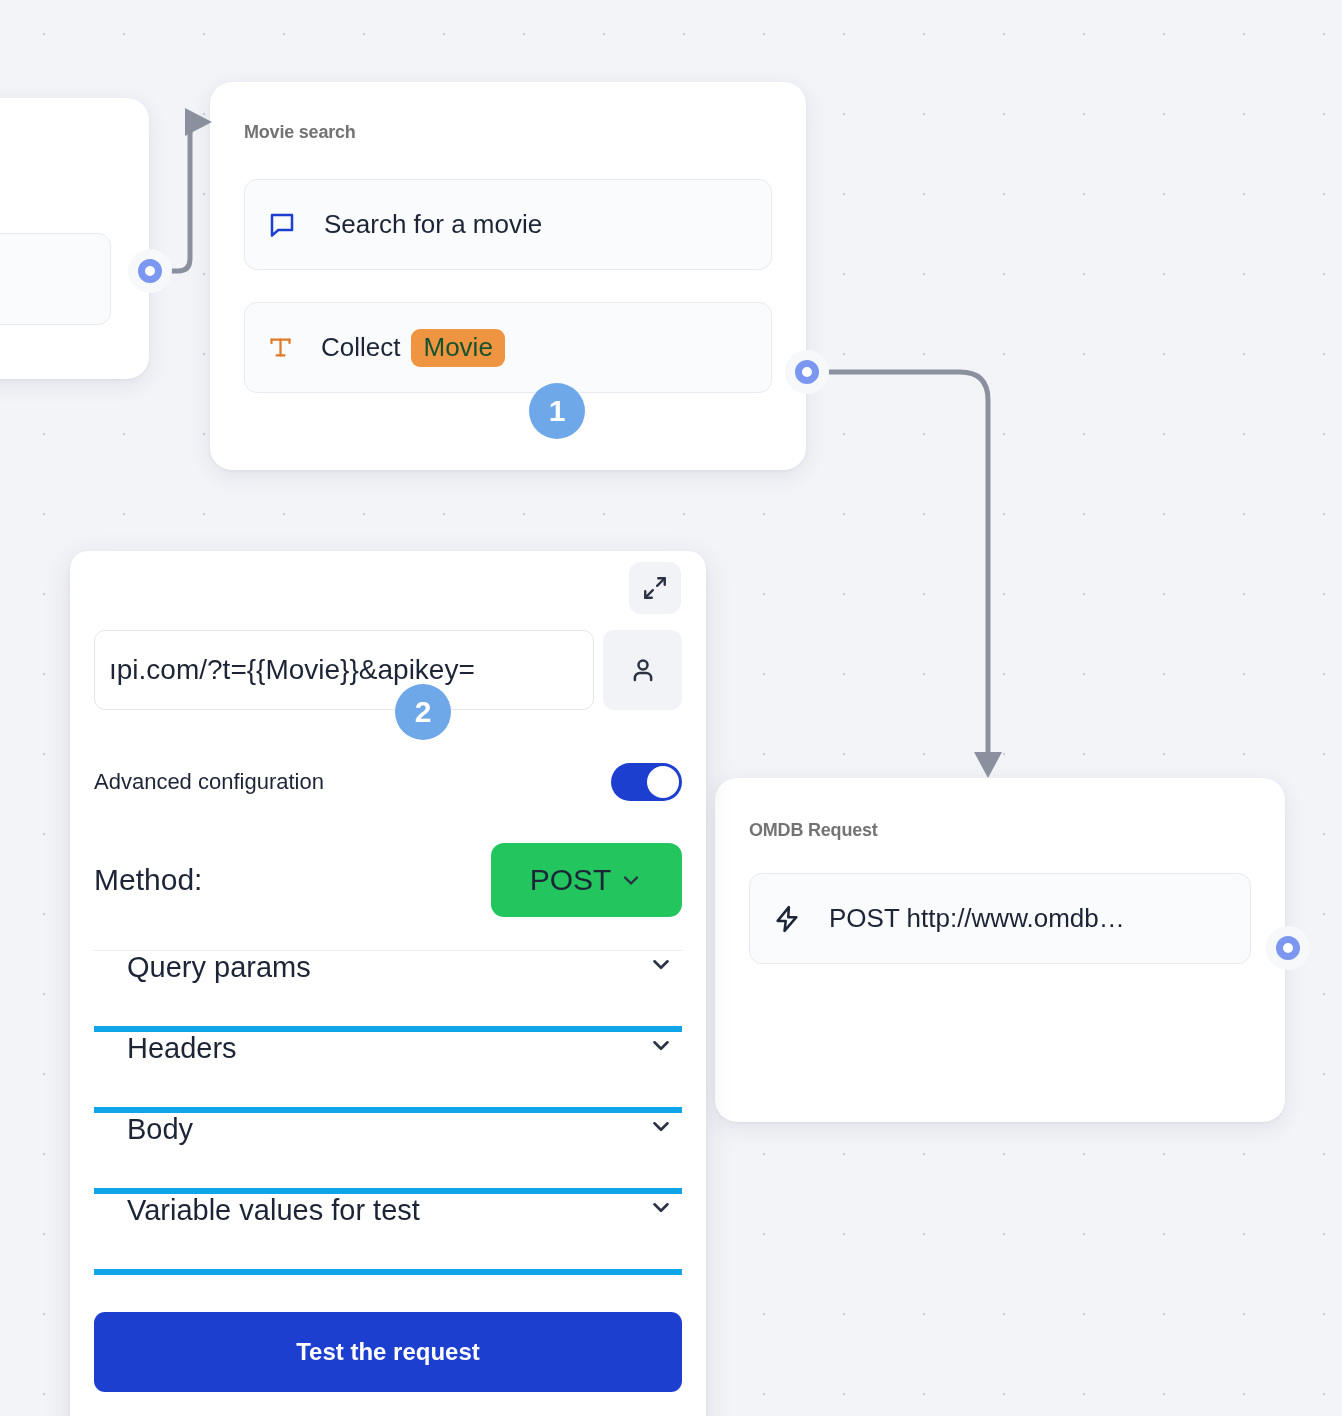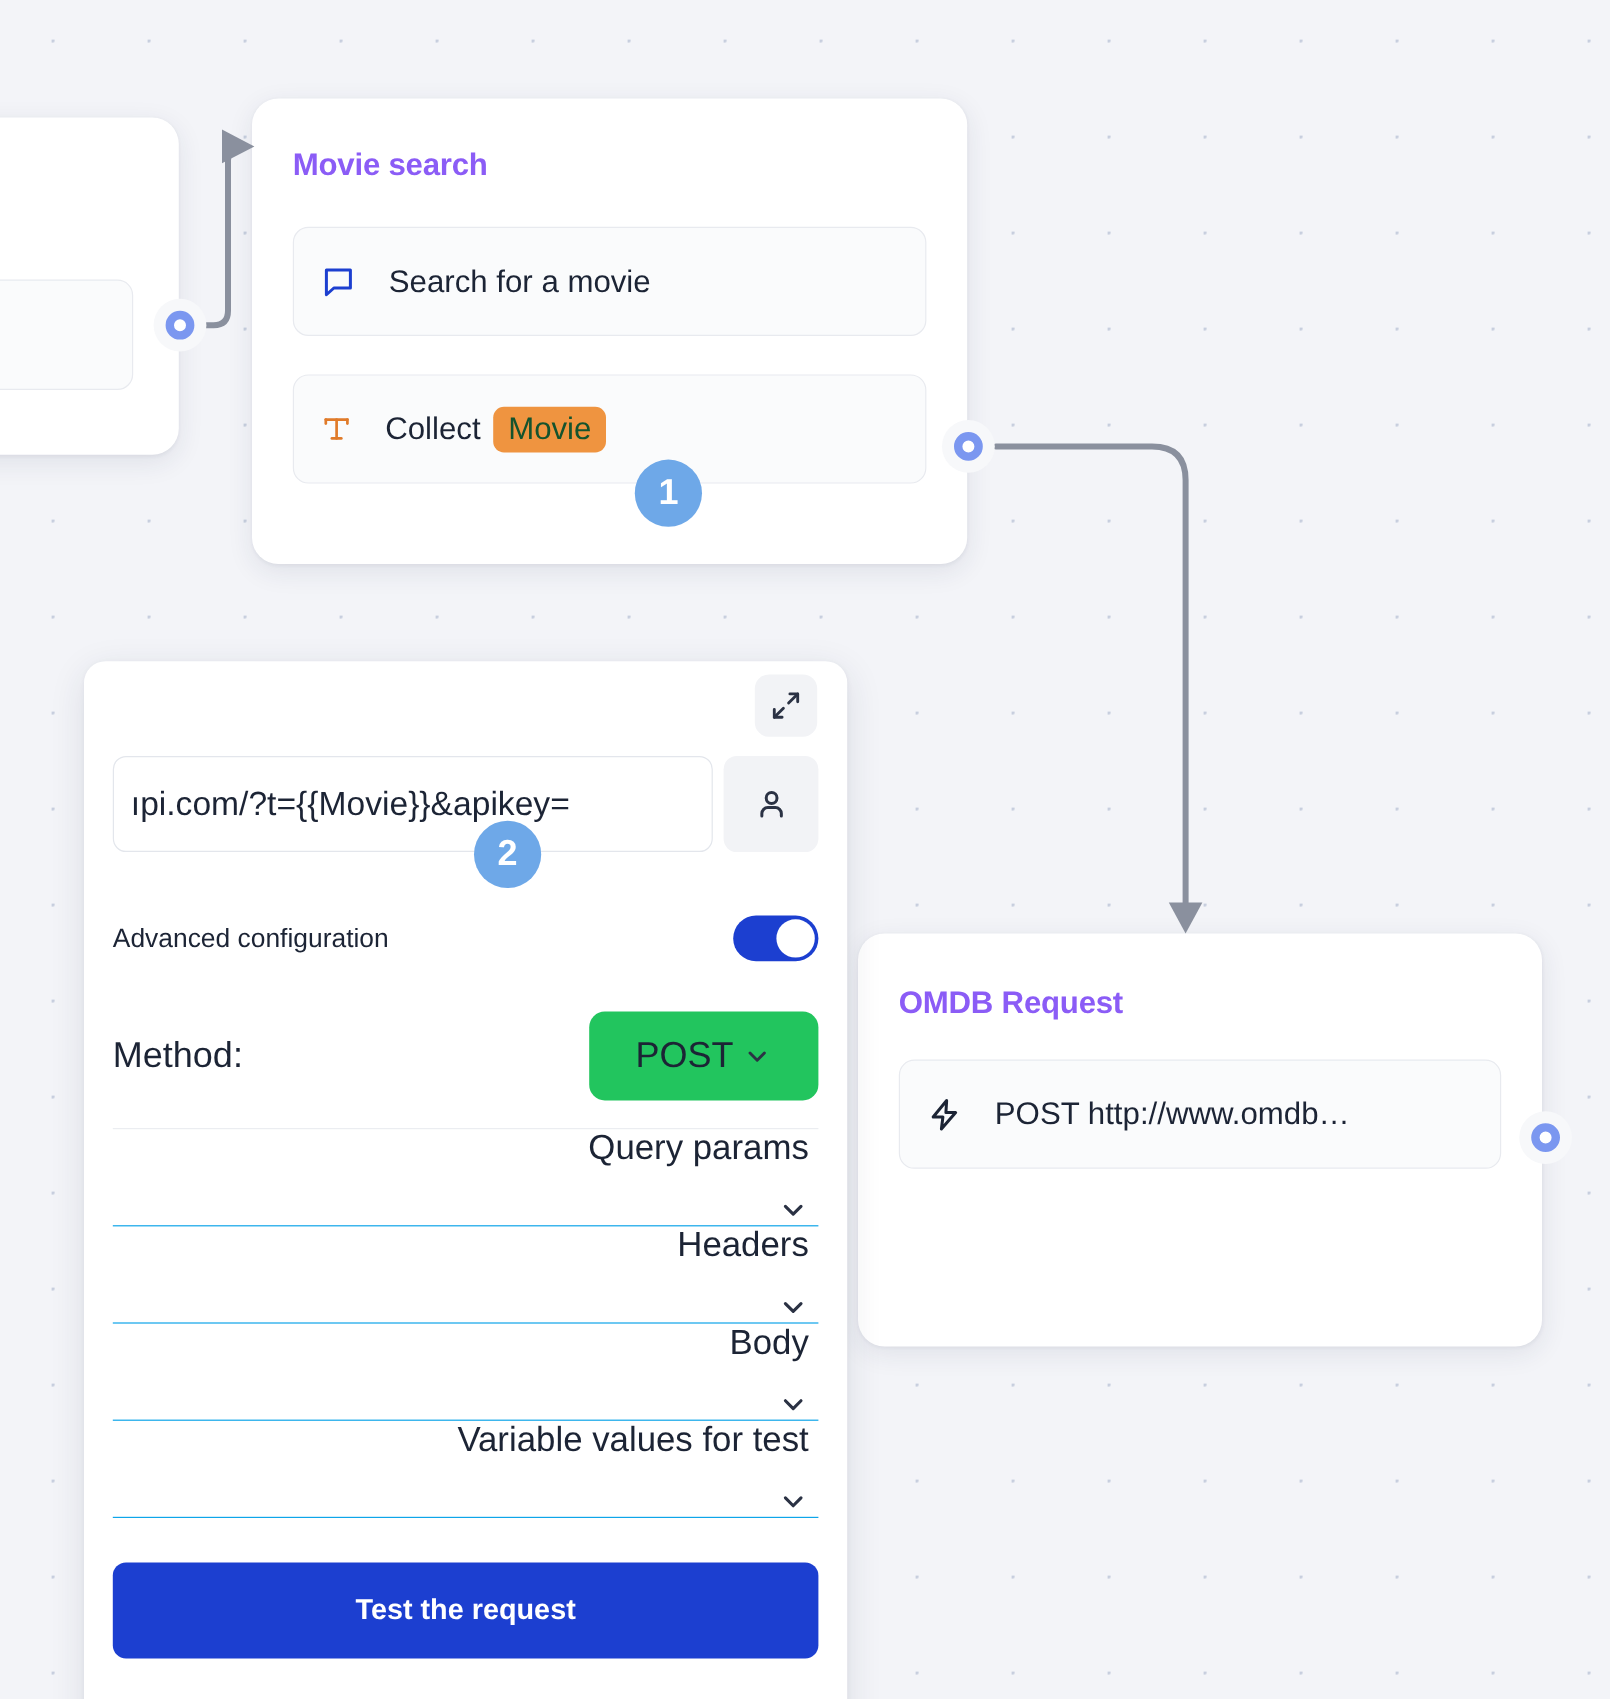--- a/index.html
+++ b/index.html
@@ -32,23 +32,23 @@
   
   .node {
     position: absolute;
     background: #ffffff;
     border-radius: 22px;
     box-shadow: 0 6px 22px rgba(35, 45, 75, 0.09),
                 0 1px 3px rgba(35, 45, 75, 0.05);
   }
 
   .node-title {
-    font-size: 26px;
+    font-size: 18px;
     font-weight: bold;
-    color: #8b5cf6;
+    color: #737373;
     letter-spacing: -0.2px;
   }
 
   .node-row {
     display: flex;
     align-items: center;
     background: #fafbfc;
     border: 1px solid #e8eaef;
     border-radius: 13px;
     height: 91px;
@@ -264,21 +264,21 @@
     height: 32px;
     border-radius: 50%;
     background: #ffffff;
   }
 
   .method-row {
     display: flex;
     align-items: center;
     justify-content: space-between;
     margin-top: 42px;
-    padding-bottom: 23px;
+    padding-bottom: 33px;
     border-bottom: 1px solid #ebedf1;
   }
   .method-label { font-size: 30px; color: #1c2435; }
   .method-select {
     background: #22c55e;
     border: none;
     border-radius: 13px;
     height: 74px;
     min-width: 191px;
     display: flex;
@@ -287,27 +287,26 @@
     gap: 8px;
     font-size: 30px;
     font-weight: normal;
     color: #1c2435;
     cursor: pointer;
     font-family: "Liberation Sans", sans-serif;
   }
 
   .accordion-item {
     display: flex;
-    align-items: flex-end;
+    align-items: flex-start;
     justify-content: space-between;
     height: 81px;
-    border-bottom: 1px solid #0ea5e9;
+    border-bottom: 6px solid #0ea5e9;
     cursor: pointer;
     padding: 0 8px 0 33px;
-    flex-direction: column;
   }
   .accordion-label {
     font-size: 29px;
     color: #1c2435;
   }
 
   #test-btn {
     display: block;
     width: 100%;
     margin-top: 37px;

